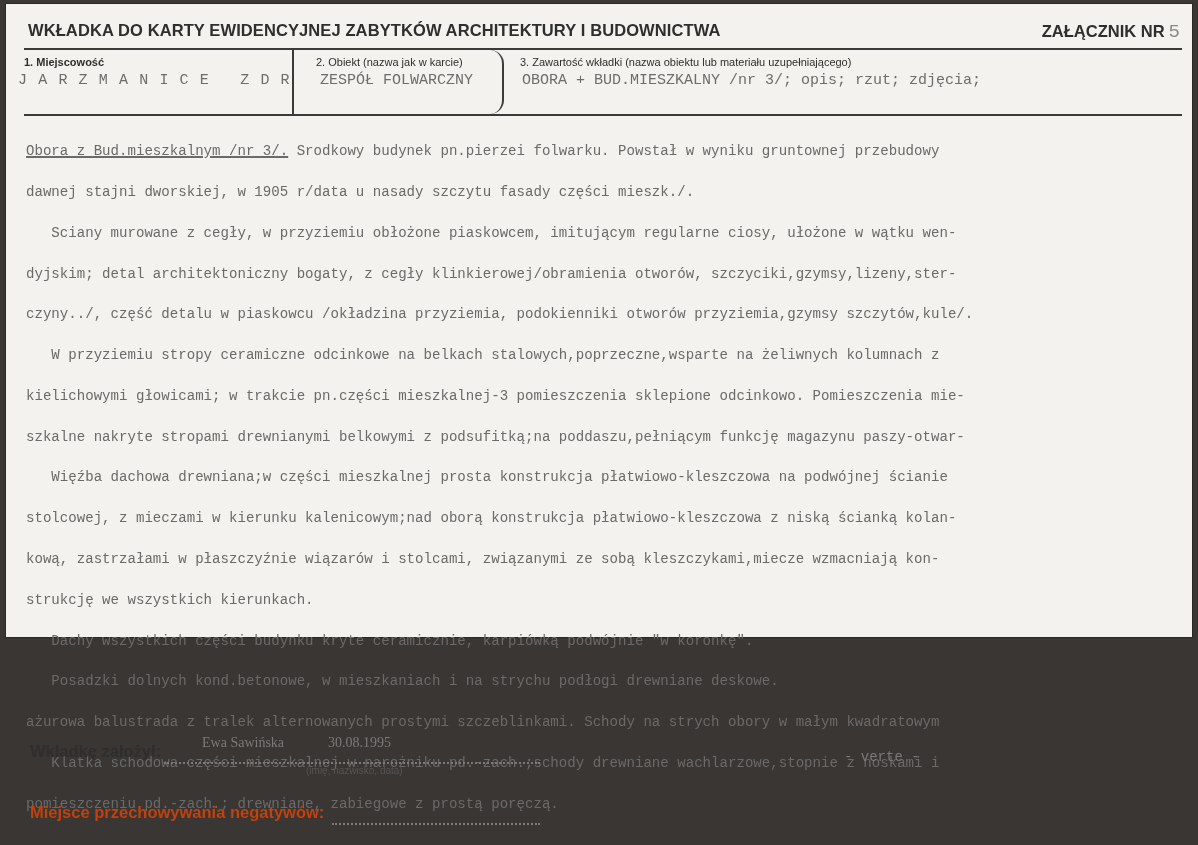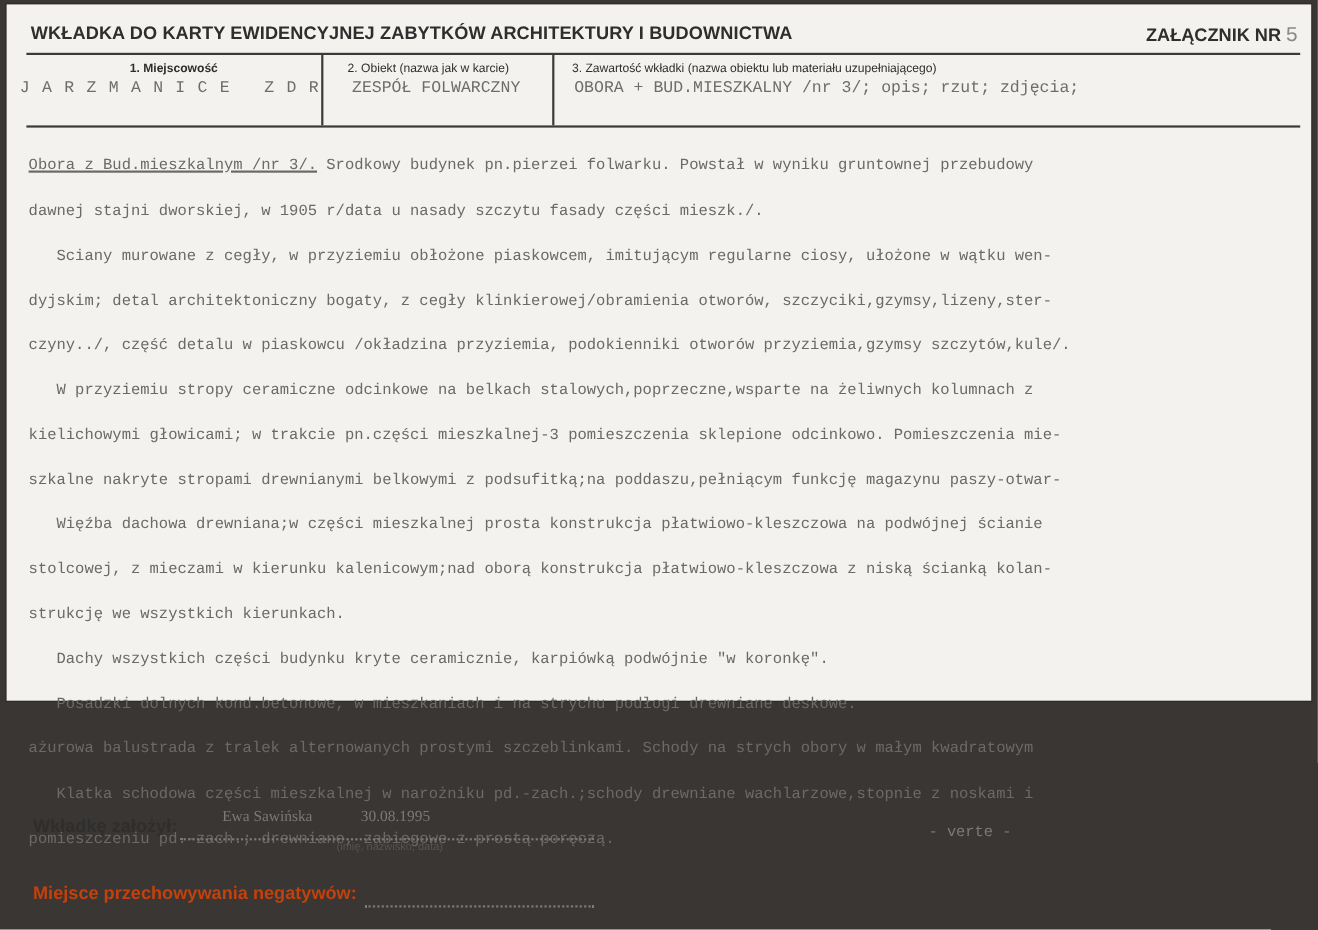--- a/index.html
+++ b/index.html
@@ -26,27 +26,27 @@
   .attach .num {
     font-family: "Liberation Mono", monospace; font-weight: normal; color: #8a8a8a; font-size: 19px; margin-left: 4px;
   }
   .hdr-table {
     position: absolute; left: 18px; top: 44px; width: 1158px; height: 64px;
     border-top: 2.5px solid #3a3a3a; border-bottom: 2.5px solid #3a3a3a;
     display: flex;
   }
   .hdr-cell { position: relative; height: 100%; }
   .hdr-cell.c1 { width: 268px; border-right: 2px solid #3a3a3a; }
-  .hdr-cell.c2 { width: 208px; border-right: 2px solid #3a3a3a; }
+  .hdr-cell.c2 { width: 208px; border-right: 2px solid #3a3a3a; border-radius: 14px; }
   .hdr-cell.c3 { flex: 1; }
   .hdr-label {
     position: absolute; top: 6px;
     font-family: "Liberation Sans", sans-serif; font-size: 11px; color: #2e2e2e;
   }
-  .c1 .hdr-label { left: 0; right: 0; text-align: center; font-weight: bold; }
+  .c1 .hdr-label { left: 0; right: 0; text-align: left; font-weight: bold; }
   .c2 .hdr-label { left: 22px; }
   .c3 .hdr-label { left: 16px; }
   .hdr-value {
     position: absolute; top: 22px;
     font-family: "Liberation Mono", monospace; font-size: 15px; color: #6d6d6d; white-space: nowrap;
   }
   .c1 .hdr-value { left: -6px; letter-spacing: 11.2px; }
   .c2 .hdr-value { left: 26px; }
   .c3 .hdr-value { left: 18px; }
 
@@ -112,20 +112,21 @@
     <span class="line"><span class="underline">Obora z Bud.mieszkalnym /nr 3/.</span><span> Srodkowy budynek pn.pierzei folwarku. Powstał w wyniku gruntownej przebudowy</span></span>
     <span class="line">dawnej stajni dworskiej, w 1905 r/data u nasady szczytu fasady części mieszk./.</span>
     <span class="line">   Sciany murowane z cegły, w przyziemiu obłożone piaskowcem, imitującym regularne ciosy, ułożone w wątku wen-</span>
     <span class="line">dyjskim; detal architektoniczny bogaty, z cegły klinkierowej/obramienia otworów, szczyciki,gzymsy,lizeny,ster-</span>
     <span class="line">czyny../, część detalu w piaskowcu /okładzina przyziemia, podokienniki otworów przyziemia,gzymsy szczytów,kule/.</span>
     <span class="line">   W przyziemiu stropy ceramiczne odcinkowe na belkach stalowych,poprzeczne,wsparte na żeliwnych kolumnach z</span>
     <span class="line">kielichowymi głowicami; w trakcie pn.części mieszkalnej-3 pomieszczenia sklepione odcinkowo. Pomieszczenia mie-</span>
     <span class="line">szkalne nakryte stropami drewnianymi belkowymi z podsufitką;na poddaszu,pełniącym funkcję magazynu paszy-otwar-</span>
     <span class="line">   Więźba dachowa drewniana;w części mieszkalnej prosta konstrukcja płatwiowo-kleszczowa na podwójnej ścianie</span>
     <span class="line">stolcowej, z mieczami w kierunku kalenicowym;nad oborą konstrukcja płatwiowo-kleszczowa z niską ścianką kolan-</span>
+    <span class="line">kową, zastrzałami w płaszczyźnie wiązarów i stolcami, związanymi ze sobą kleszczykami,miecze wzmacniają kon-</span>
     <span class="line">strukcję we wszystkich kierunkach.</span>
     <span class="line">   Dachy wszystkich części budynku kryte ceramicznie, karpiówką podwójnie "w koronkę".</span>
     <span class="line">   Posadzki dolnych kond.betonowe, w mieszkaniach i na strychu podłogi drewniane deskowe.</span>
     <span class="line">ażurowa balustrada z tralek alternowanych prostymi szczeblinkami. Schody na strych obory w małym kwadratowym</span>
     <span class="line">   Klatka schodowa części mieszkalnej w narożniku pd.-zach.;schody drewniane wachlarzowe,stopnie z noskami i</span>
     <span class="line">pomieszczeniu pd.-zach.; drewniane, zabiegowe z prostą poręczą.</span>
     
     
     
     

